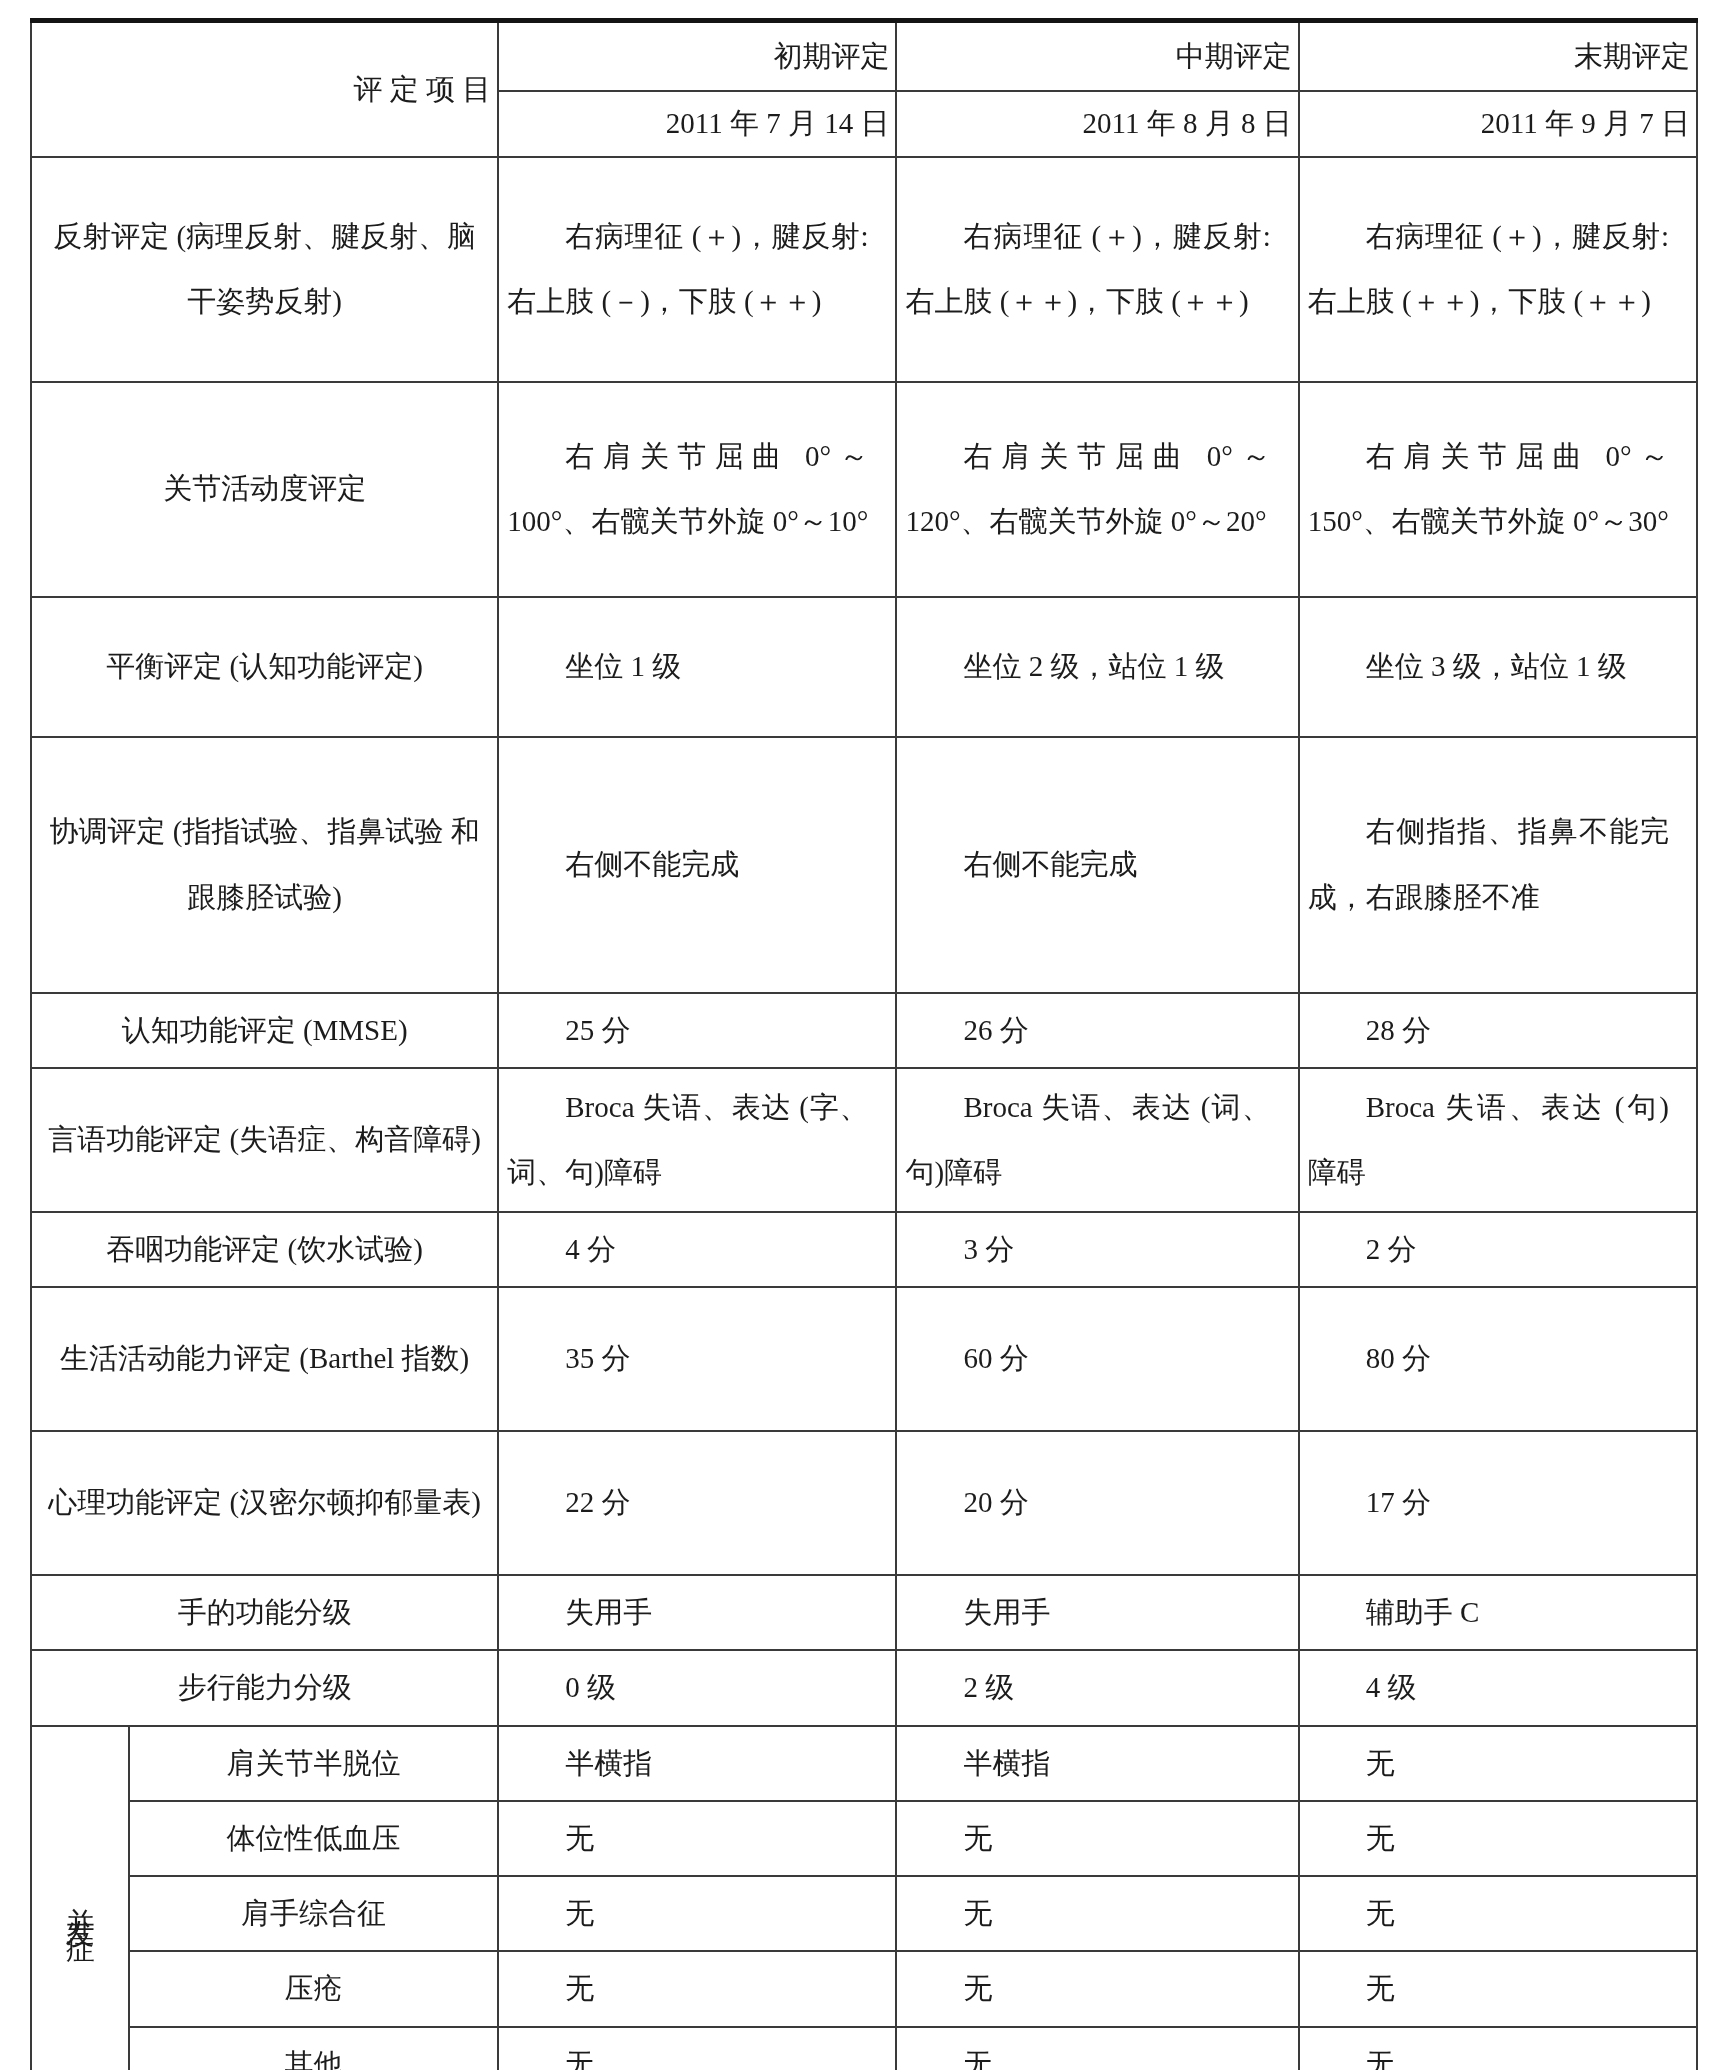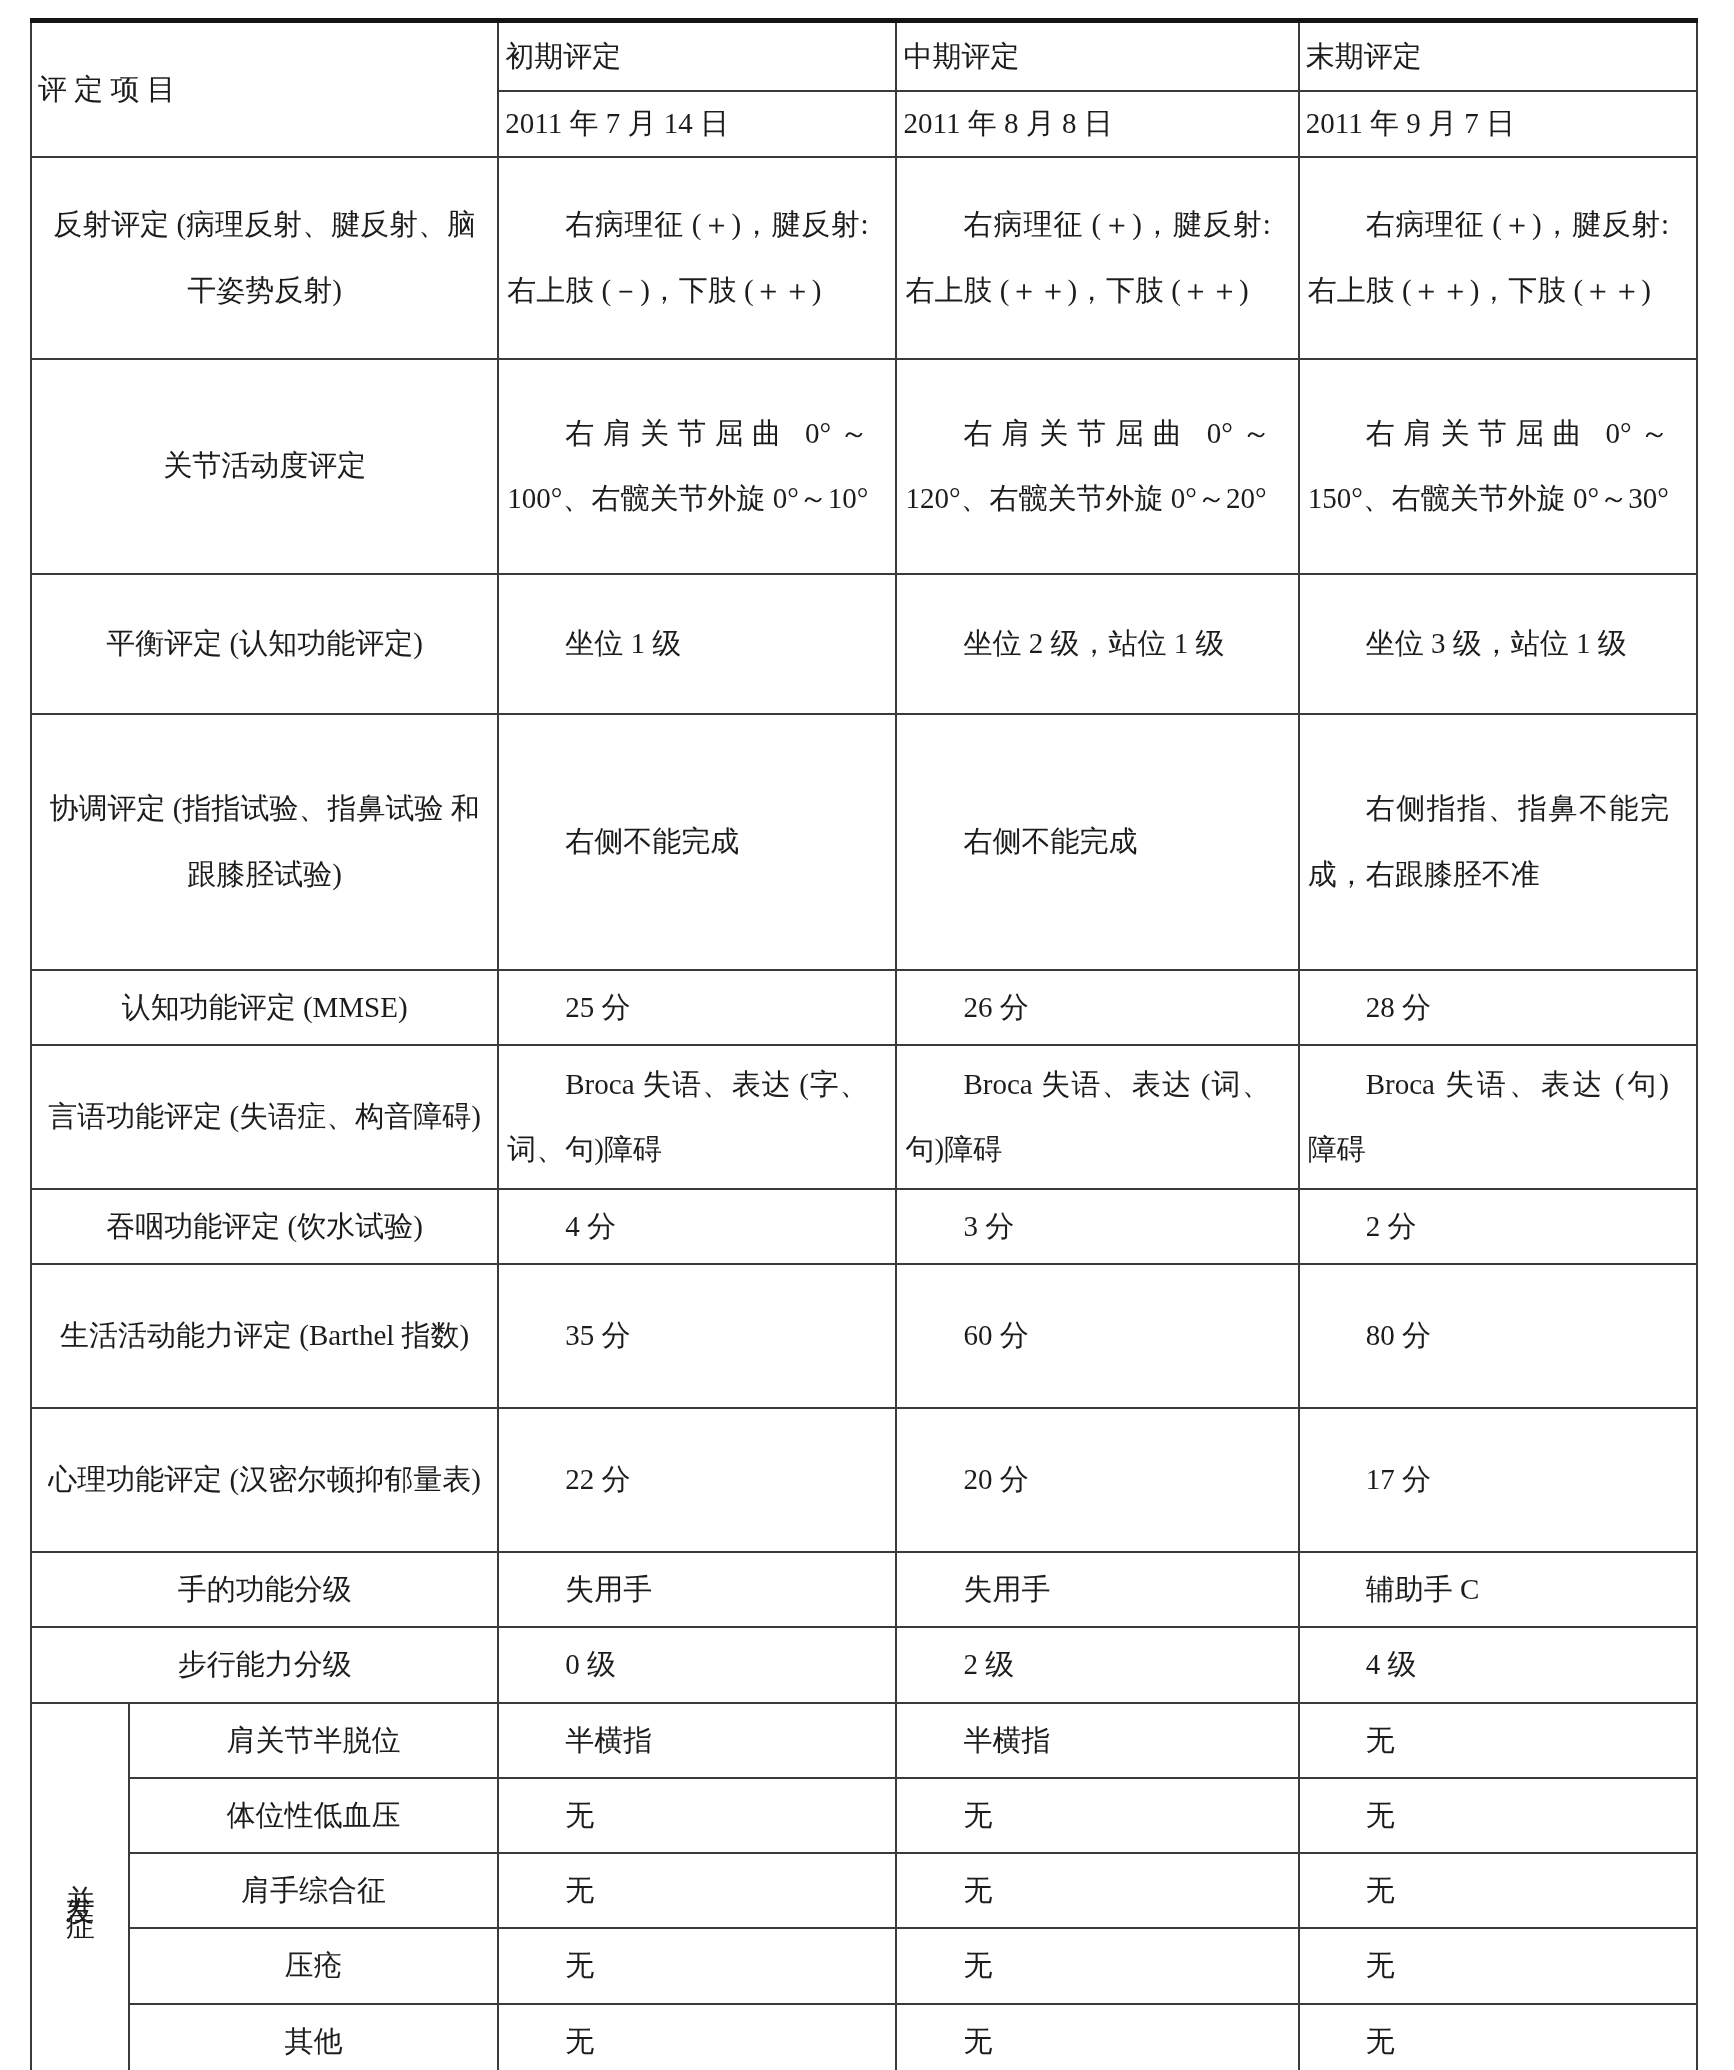--- a/index.html
+++ b/index.html
@@ -11,38 +11,38 @@
   }
   .page{padding:18px 34px 0 30px;}
   table.assess{
     width:1668px;table-layout:fixed;border-collapse:collapse;
     border-top:5px solid #141414;border-bottom:5px solid #141414;
   }
   td{
     border:2px solid #3a3a3a;vertical-align:middle;
     line-height:2.25;padding:4px 8px;
   }
-  td.hdr{text-align:left;line-height:1.6;padding:8px 6px;}
+  td.hdr{text-align:right;line-height:1.6;padding:8px 6px;}
   td.lbl{text-align:center;padding:4px 16px;}
   td.sub-lbl{text-align:center;padding:4px 10px;}
   td.val{
     text-align:justify;text-align-last:left;
     text-indent:2em;padding:4px 27px 4px 8px;
   }
   td.group{padding:4px 2px;text-align:center;}
   .vertical{
     writing-mode:vertical-rl;text-orientation:upright;
     letter-spacing:0.45em;line-height:1.1;display:inline-block;
   }
   .footer{
     margin:16px 0 0 105px;font-size:29px;color:#1c1c1c;
   }
   
   tr.rh-p1{height:70px;} tr.rh-p2{height:66px;}
-  tr.rh-reflex{height:202px;} tr.rh-rom{height:215px;}
+  tr.rh-reflex{height:225px;} tr.rh-rom{height:215px;}
   tr.rh-balance{height:140px;} tr.rh-coord{height:256px;}
   tr.rh-one{height:74px;} tr.rh-two{height:144px;}
   tr.rh-walk{height:72px;} tr.rh-comp{height:66px;}
 </style>
 </head>
 <body>
 
 <div class="page">
   <table class="assess">
     <colgroup>

